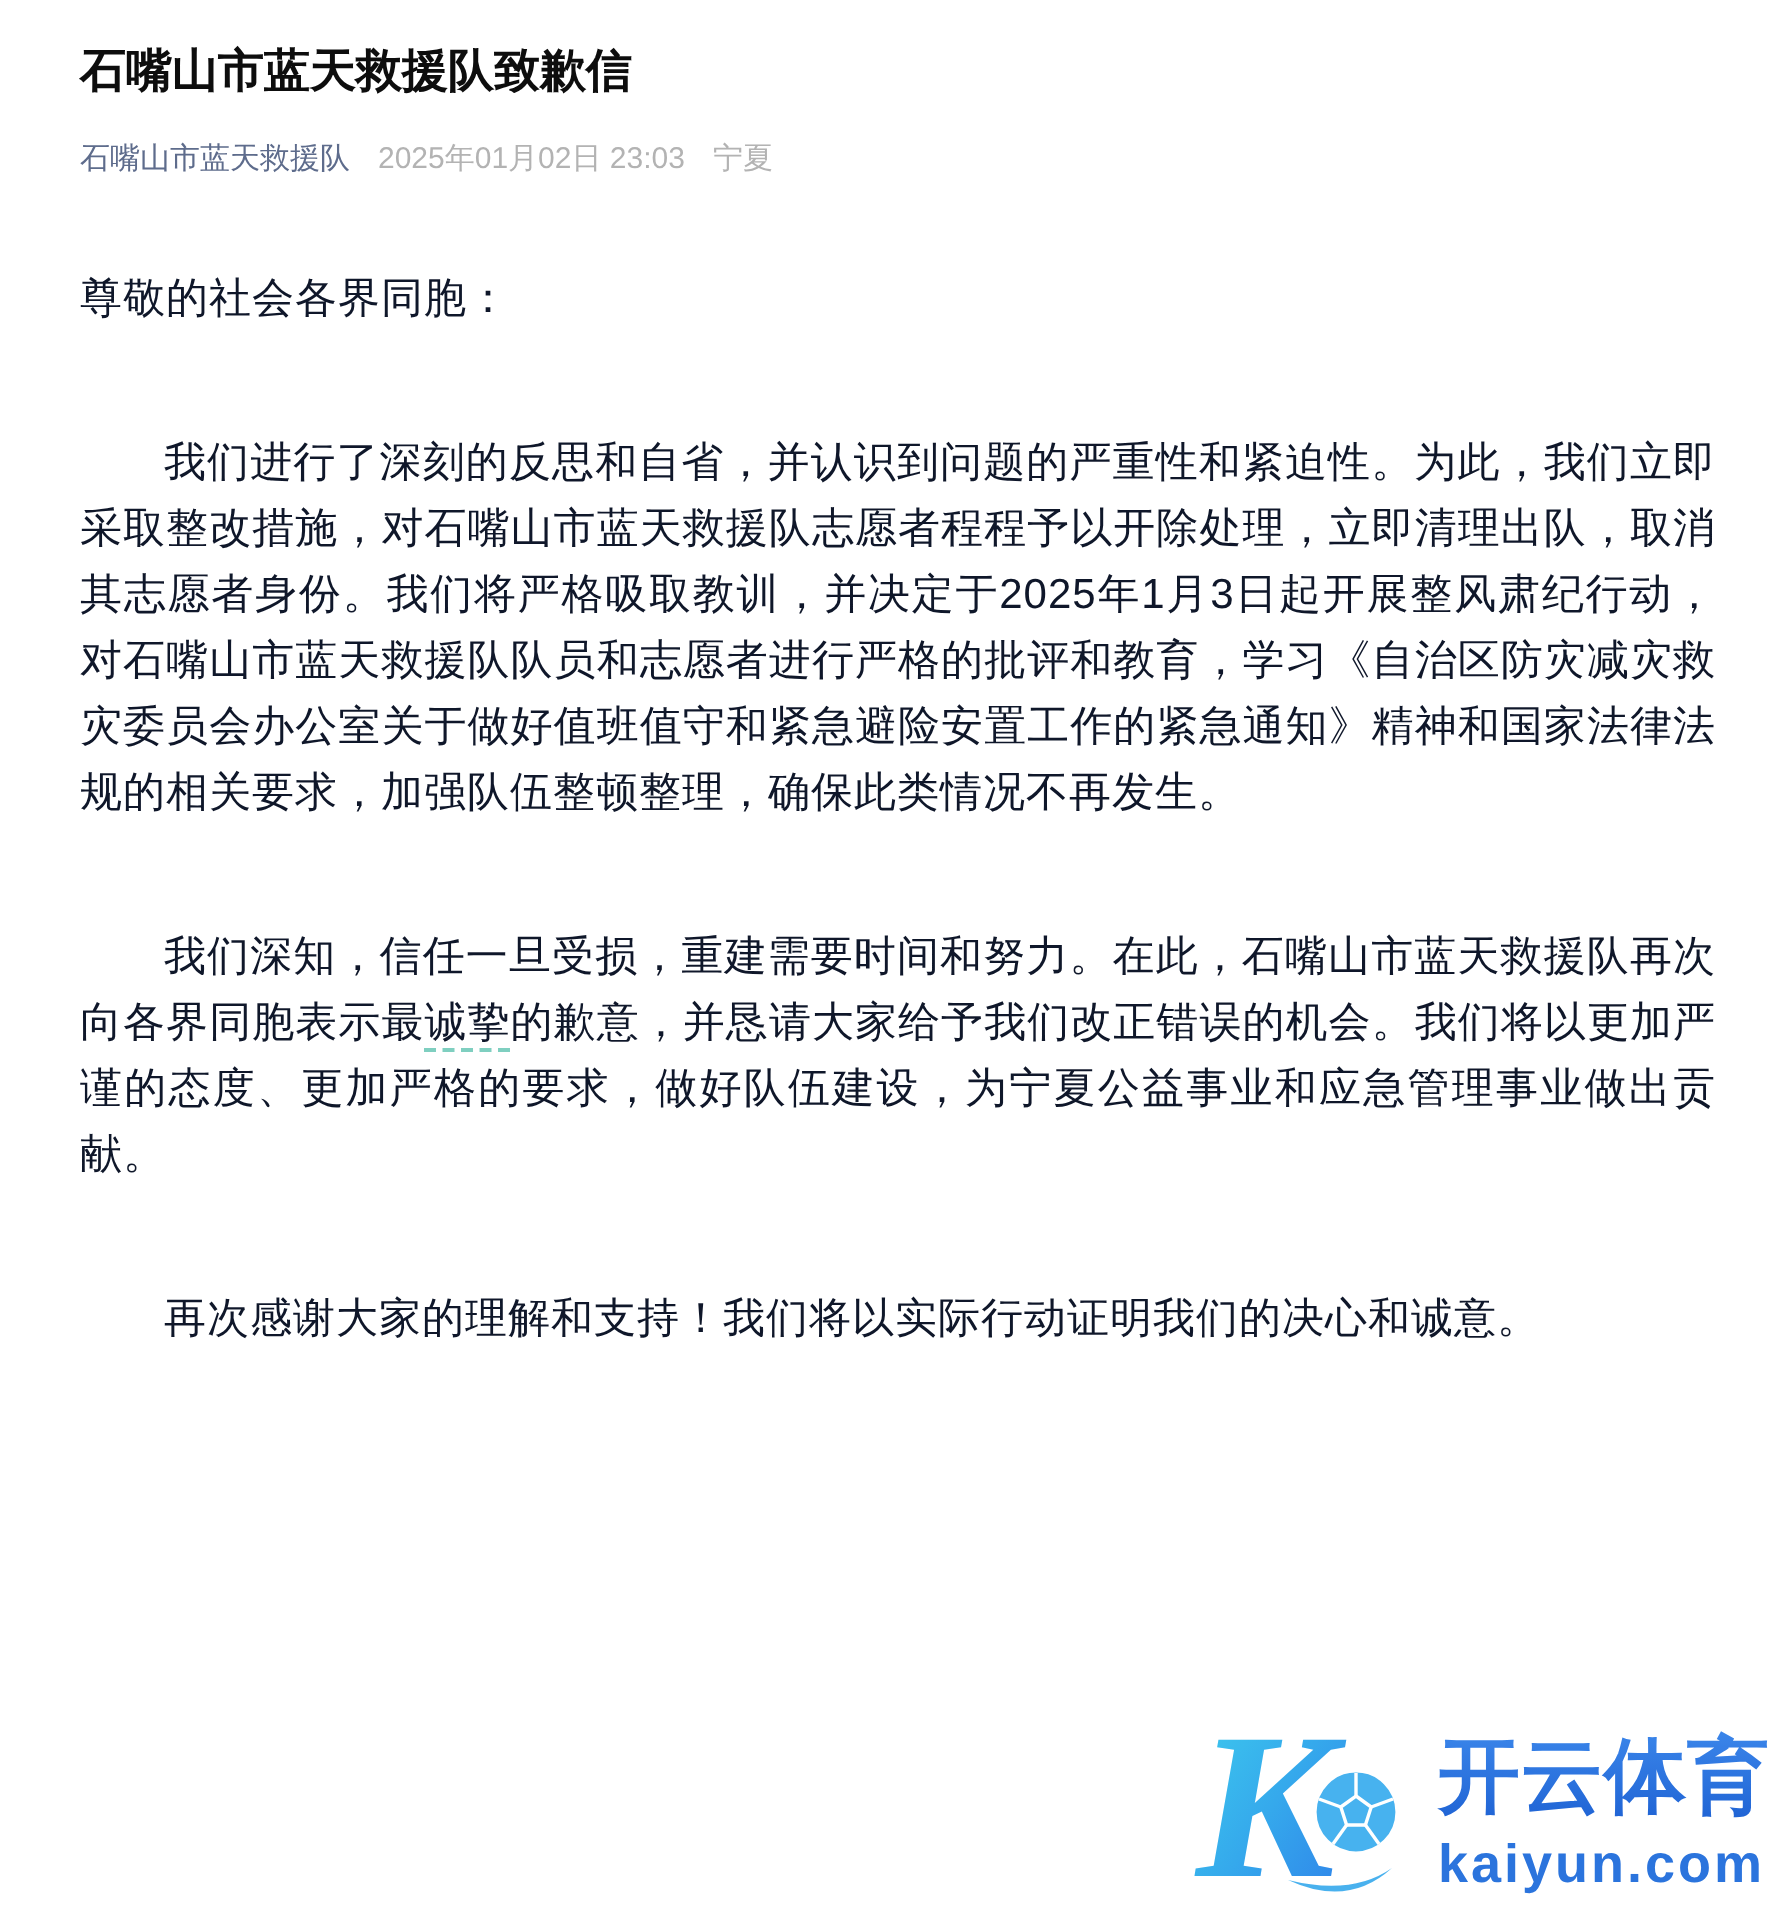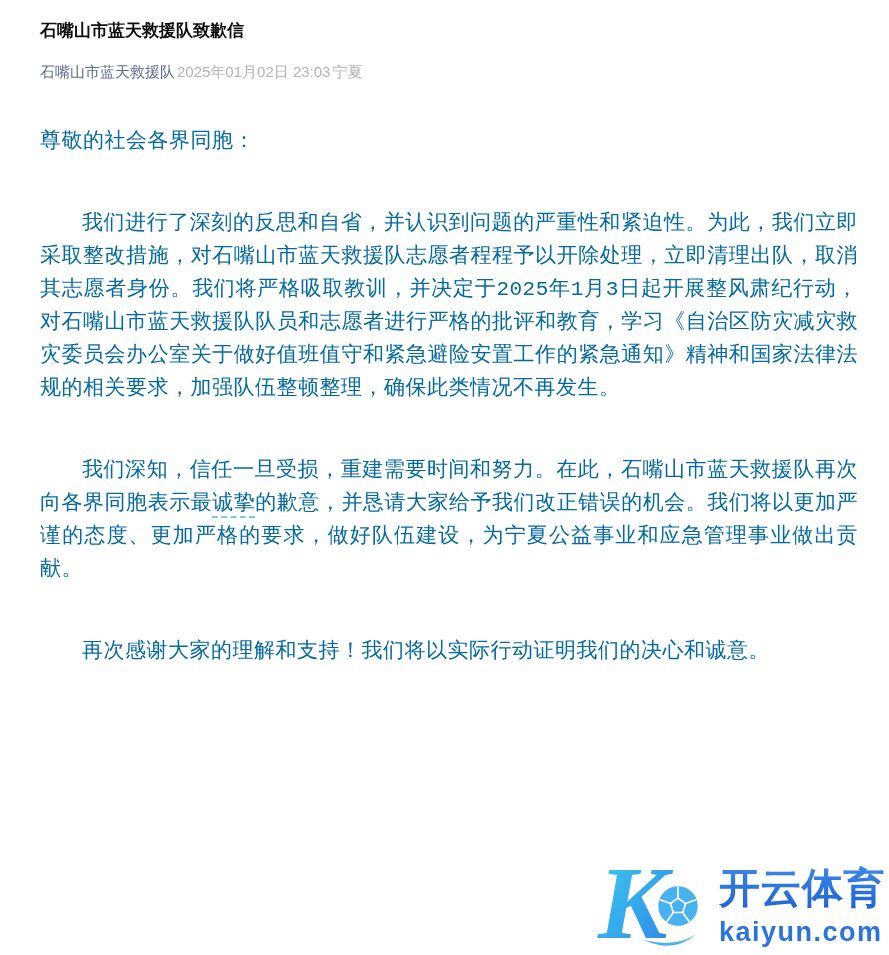--- a/index.html
+++ b/index.html
@@ -9,45 +9,45 @@
     -webkit-font-smoothing:antialiased;
   }
   .page{
     box-sizing:border-box;
     width:889px;height:955px;
     padding:20px 31px 0 40px;
     position:relative;
   }
   .title{
     margin:0 0 18px 0;
-    font-size:17px;
+    font-size:23px;
     font-weight:700;
     color:#0d0d0d;
     line-height:1.35;
   }
   .byline{
     display:flex;
     align-items:flex-end;
-    gap:2px;
+    gap:14px;
     font-size:15px;
     line-height:22px;
     white-space:nowrap;
   }
   .account{
     color:#5e6c8c;
     text-decoration:none;
     cursor:pointer;
   }
   .meta{color:#b3b3b3;}
   .content{
     margin-top:42px;
-    font-family:Liberation Mono, monospace;
+    font-family:Liberation Sans, sans-serif;
     font-size:21px;
     line-height:33px;
-    color:#0369a1;
+    color:#0f172a;
     text-align:justify;
     letter-spacing:0.5px;
   }
   .salutation{margin:0;}
   .para{margin:49px 0 0 0;text-indent:2em;}
   .para.first-gap{margin-top:34px;}
   .spellmark{
     border-bottom:2px dashed #7fcfc0;
     padding-bottom:1px;
   }

